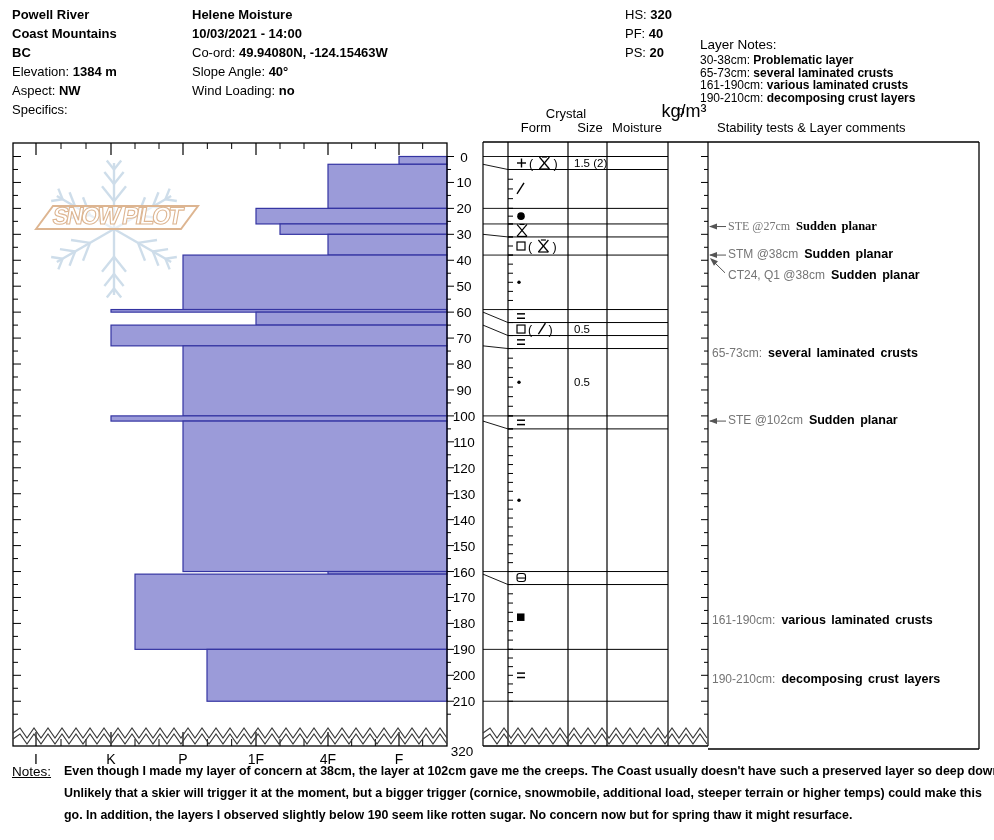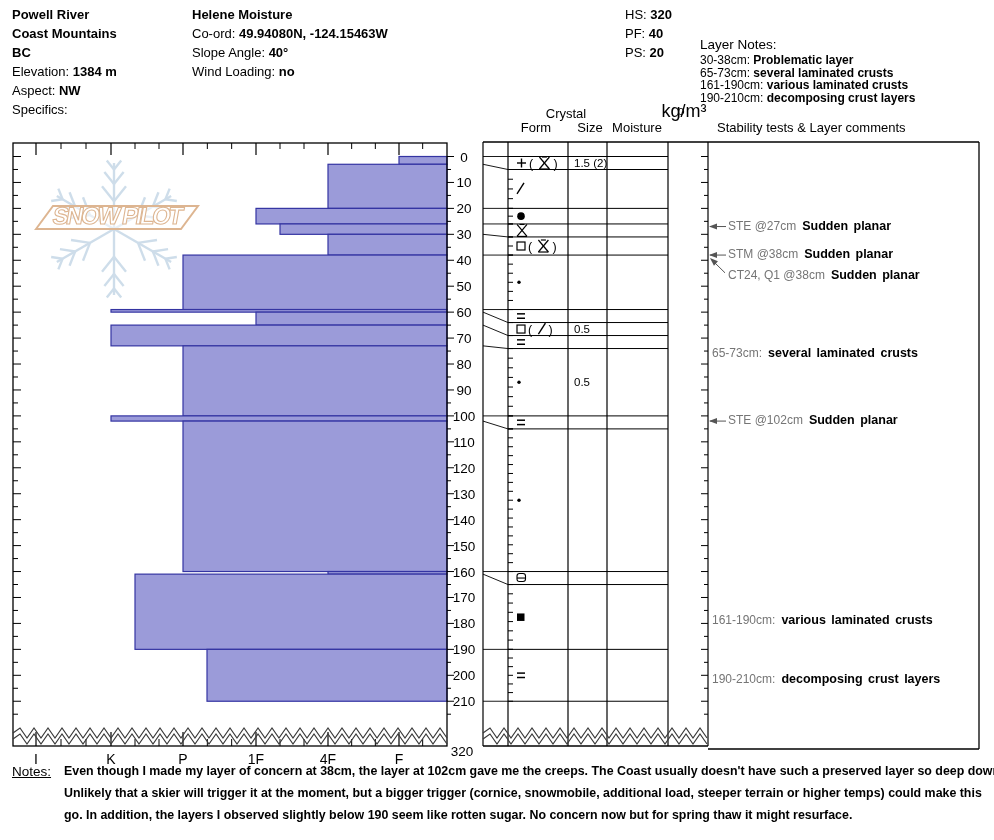--- a/index.html
+++ b/index.html
@@ -515,20 +515,21 @@
   <div class="hcol" id="col-site" style="left:12px;top:5px">
       <div><b>Powell River</b></div>
       <div><b>Coast Mountains</b></div>
       <div><b>BC</b></div>
       <div>Elevation: <b>1384 m</b></div>
       <div>Aspect: <b>NW</b></div>
       <div>Specifics: <b></b></div>
     </div>
   <div class="hcol" id="col-observer" style="left:192px;top:5px">
       <div><b>Helene Moisture</b></div>
+      <div><b>10/03/2021 - 14:00</b></div>
       <div>Co-ord: <b>49.94080N, -124.15463W</b></div>
       <div>Slope Angle: <b>40°</b></div>
       <div>Wind Loading: <b>no</b></div>
     </div>
   <div class="hcol" id="col-summary" style="left:625px;top:5px">
       <div>HS: <b>320</b></div>
       <div>PF: <b>40</b></div>
       <div>PS: <b>20</b></div>
     </div>
   <div class="hcol" id="col-layernotes" style="left:700px;top:4px">
@@ -541,21 +542,21 @@
 
   <div class="thead center" style="left:566px;top:106px">Crystal</div>
   <div class="thead center" style="left:536px;top:120px">Form</div>
   <div class="thead center" style="left:590px;top:120px">Size</div>
   <div class="thead center" style="left:637px;top:120px">Moisture</div>
   <div class="thead center" style="left:681px;top:103px">ρ</div>
   <div class="thead center" style="left:684px;top:101px;font-size:18px">kg/m³</div>
   <div class="thead" style="left:717px;top:120px">Stability tests &amp; Layer comments</div>
 
   <div id="comments-layer">
-      <div class="comment" style="left: 728px; top: 218.538px;"><span class="g">STE @27cm</span><b>Sudden planar</b></div>
+      <div class="comment" style="left: 728px; top: 218.538px; font-family: Liberation Serif, serif;"><span class="g">STE @27cm</span><b>Sudden planar</b></div>
       <div class="comment" style="left: 728px; top: 247.072px;"><span class="g">STM @38cm</span><b>Sudden planar</b></div>
       <div class="comment" style="left: 728px; top: 267.824px;"><span class="g">CT24, Q1 @38cm</span><b>Sudden planar</b></div>
       <div class="comment" style="left: 712px; top: 345.644px;"><span class="g">65-73cm:</span><b>several laminated crusts</b></div>
       <div class="comment" style="left: 728px; top: 413.088px;"><span class="g">STE @102cm</span><b>Sudden planar</b></div>
       <div class="comment" style="left: 712px; top: 612.826px;"><span class="g">161-190cm:</span><b>various laminated crusts</b></div>
       <div class="comment" style="left: 712px; top: 672.488px;"><span class="g">190-210cm:</span><b>decomposing crust layers</b></div>
     </div>
 
   <div class="notes-label" style="left:12px;top:764px">Notes:</div>
   <div id="notes-lines">

